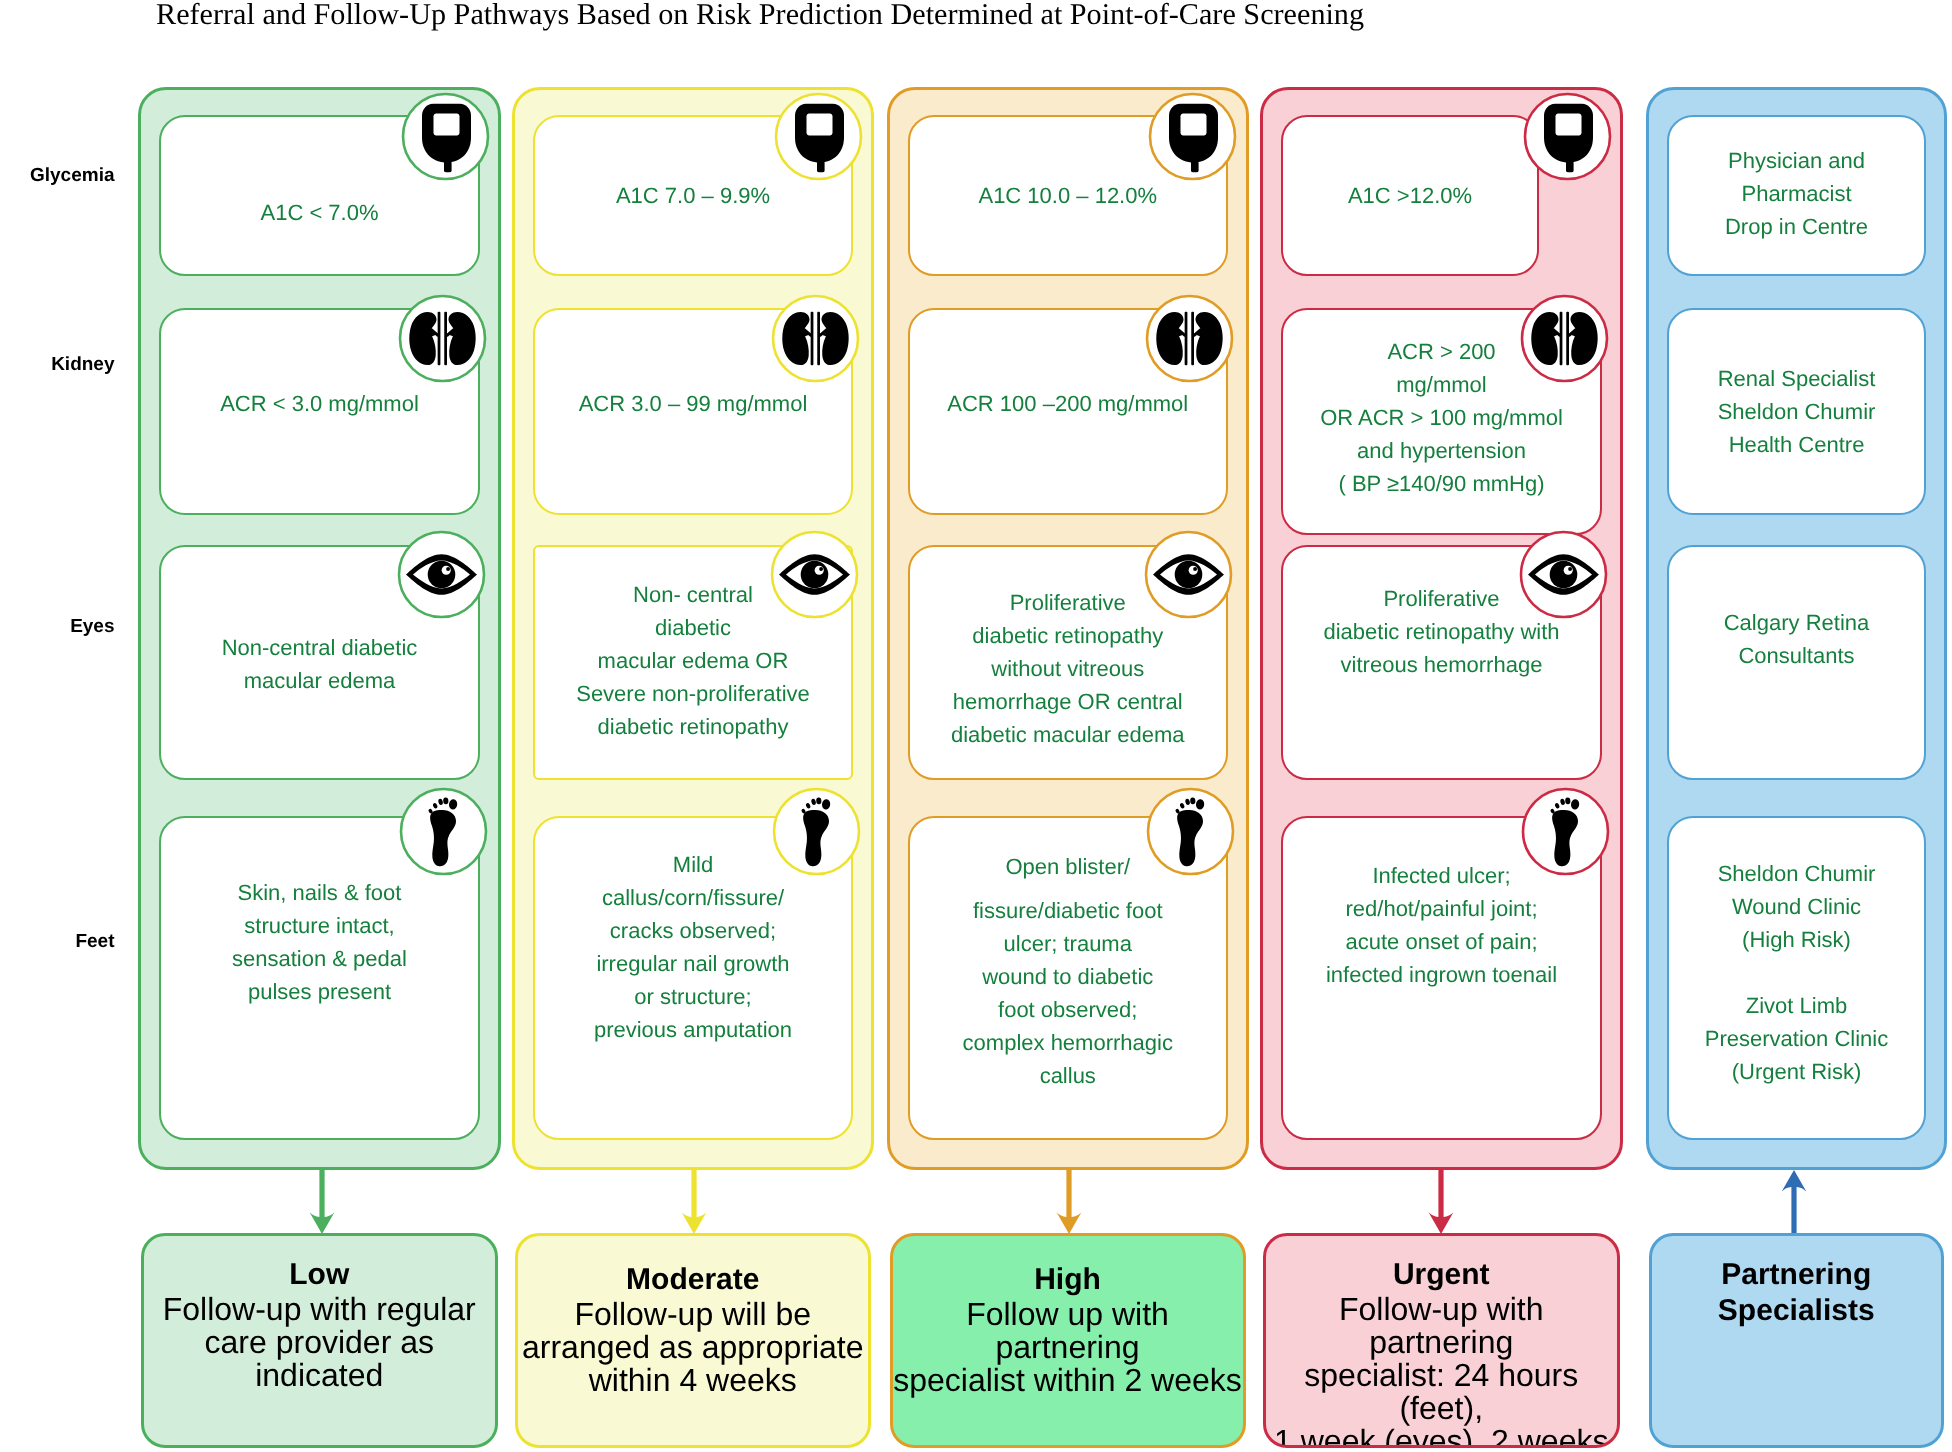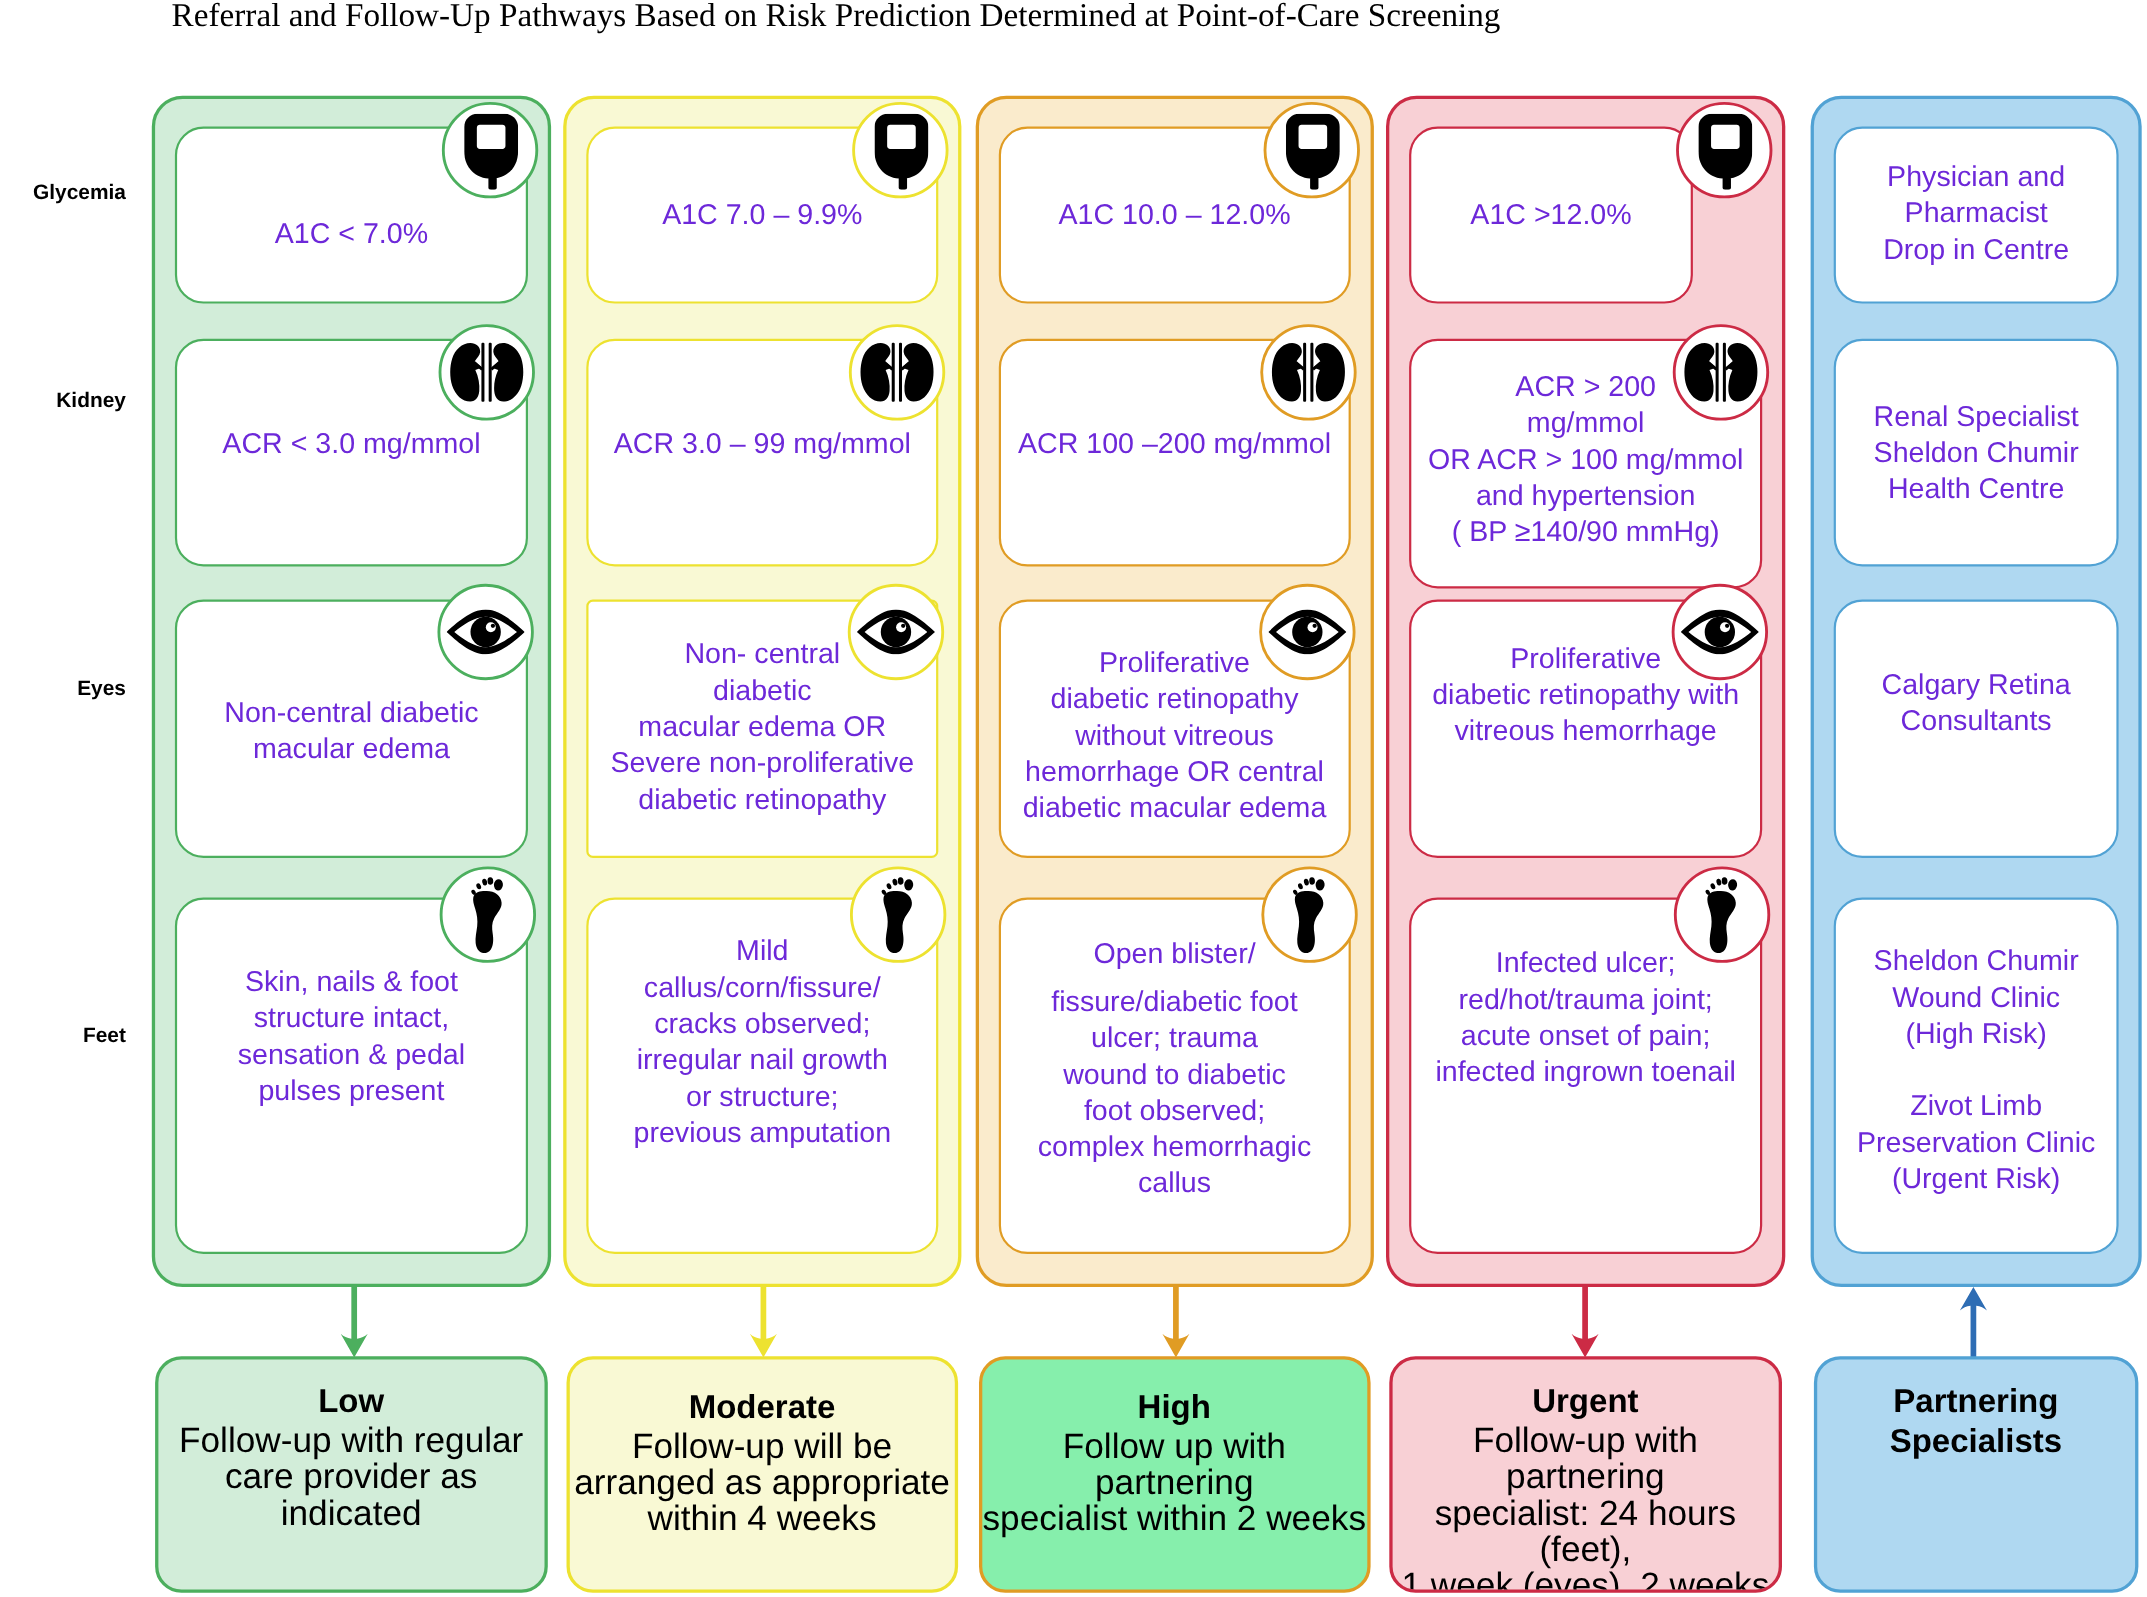--- a/index.html
+++ b/index.html
@@ -6,21 +6,21 @@
   body{width:1952px;height:1452px;position:relative;overflow:hidden;
        font-family:"Liberation Sans", sans-serif;text-rendering:geometricPrecision;}
   #stage{position:absolute;left:0;top:0;width:1952px;height:1452px;}
   .title{position:absolute;font-family:"Liberation Serif", serif;font-size:30.2px;
          color:#000;white-space:nowrap;line-height:1;}
   .rowlabel{position:absolute;text-align:right;font-weight:bold;font-size:19px;
             color:#000;line-height:1;}
   .col{position:absolute;box-sizing:border-box;}
   .cell{position:absolute;background:#fff;box-sizing:border-box;overflow:hidden;
         display:flex;align-items:flex-start;justify-content:center;text-align:center;}
-  .cell .txt{display:block;font-size:26px;line-height:33px;color:#6d28d9;}
+  .cell .txt{display:block;font-size:22px;line-height:33px;color:#15803d;}
   .icon{position:absolute;}
   .outbox{position:absolute;box-sizing:border-box;overflow:hidden;
           display:flex;align-items:flex-start;justify-content:center;text-align:center;}
   .outbox .txt{display:block;font-size:32px;line-height:33px;color:#000;}
   .outbox .hd{display:block;font-size:30px;line-height:36px;font-weight:bold;color:#000;
               white-space:pre-line;}
   .arrow{position:absolute;}
 </style>
 </head>
 <body>
@@ -347,21 +347,21 @@
             <path d="M0 -20.35 C13.6 -20.35 27.2 -7.4 35.5 0 C27.2 7.4 13.6 20.35 0 20.35 C-13.6 20.35 -27.2 7.4 -35.5 0 C-27.2 -7.4 -13.6 -20.35 0 -20.35 Z M0 -13.9 C-10.6 -13.9 -21.6 -5.6 -28.5 0 C-21.6 5.6 -10.6 13.9 0 13.9 C10.6 13.9 21.6 5.6 28.5 0 C21.6 -5.6 10.6 -13.9 0 -13.9 Z"></path>
             <circle cx="0" cy="0" r="13.8"></circle>
             <circle cx="4.7" cy="-4.25" r="4.55" fill="#fff"></circle>
             <circle cx="6.6" cy="-5.55" r="1.95"></circle>
           </g>
         </svg>
       </svg></div>
     <div class="cell" style="left:1281px;top:816px;width:321px;height:324px;border:2.6px solid #CC2B45;border-radius:26px;padding-top:40.5px">
       <div class="txt">
         <div>Infected ulcer;</div>
-        <div>red/hot/trauma joint;</div>
+        <div>red/hot/painful joint;</div>
         <div>acute onset of pain;</div>
         <div>infected ingrown toenail</div>
       </div>
     </div>
     <div class="icon" style="left:1520.5px;top:786.5px;width:89px;height:89px"><svg width="89" height="89" viewBox="0 0 89 89">
         <circle cx="44.5" cy="44.5" r="42.5" fill="#ffffff" stroke="#CC2B45" stroke-width="2.6"></circle>
         <svg x="26.5" y="8.5" width="36" height="72" viewBox="-18 -36 36 72" preserveAspectRatio="none">
           <g fill="#000000">
             <path d="M-1.0 -21.5 C6.2 -21.5 12.2 -17.2 12.5 -10.8 C12.8 -5.4 8.4 -1.6 5.8 3.3 C3.4 7.8 3.7 12.4 4.4 17.2 C5.2 22.4 5.2 28.0 2.7 31.6 C0.5 34.8 -2.8 35.2 -5.3 34.6 C-8.4 33.8 -10.6 30.5 -11.1 25.8 C-11.6 20.9 -10.3 15.6 -9.7 10.5 C-9.1 5.2 -9.9 -0.4 -11.5 -5.4 C-13.2 -10.6 -14.3 -14.8 -12.2 -18.0 C-10.0 -21.2 -5.4 -21.5 -1.0 -21.5 Z"></path>
             <ellipse cx="9.6" cy="-27.1" rx="4.1" ry="5.2" transform="rotate(6 9.6 -27.1)"></ellipse>

